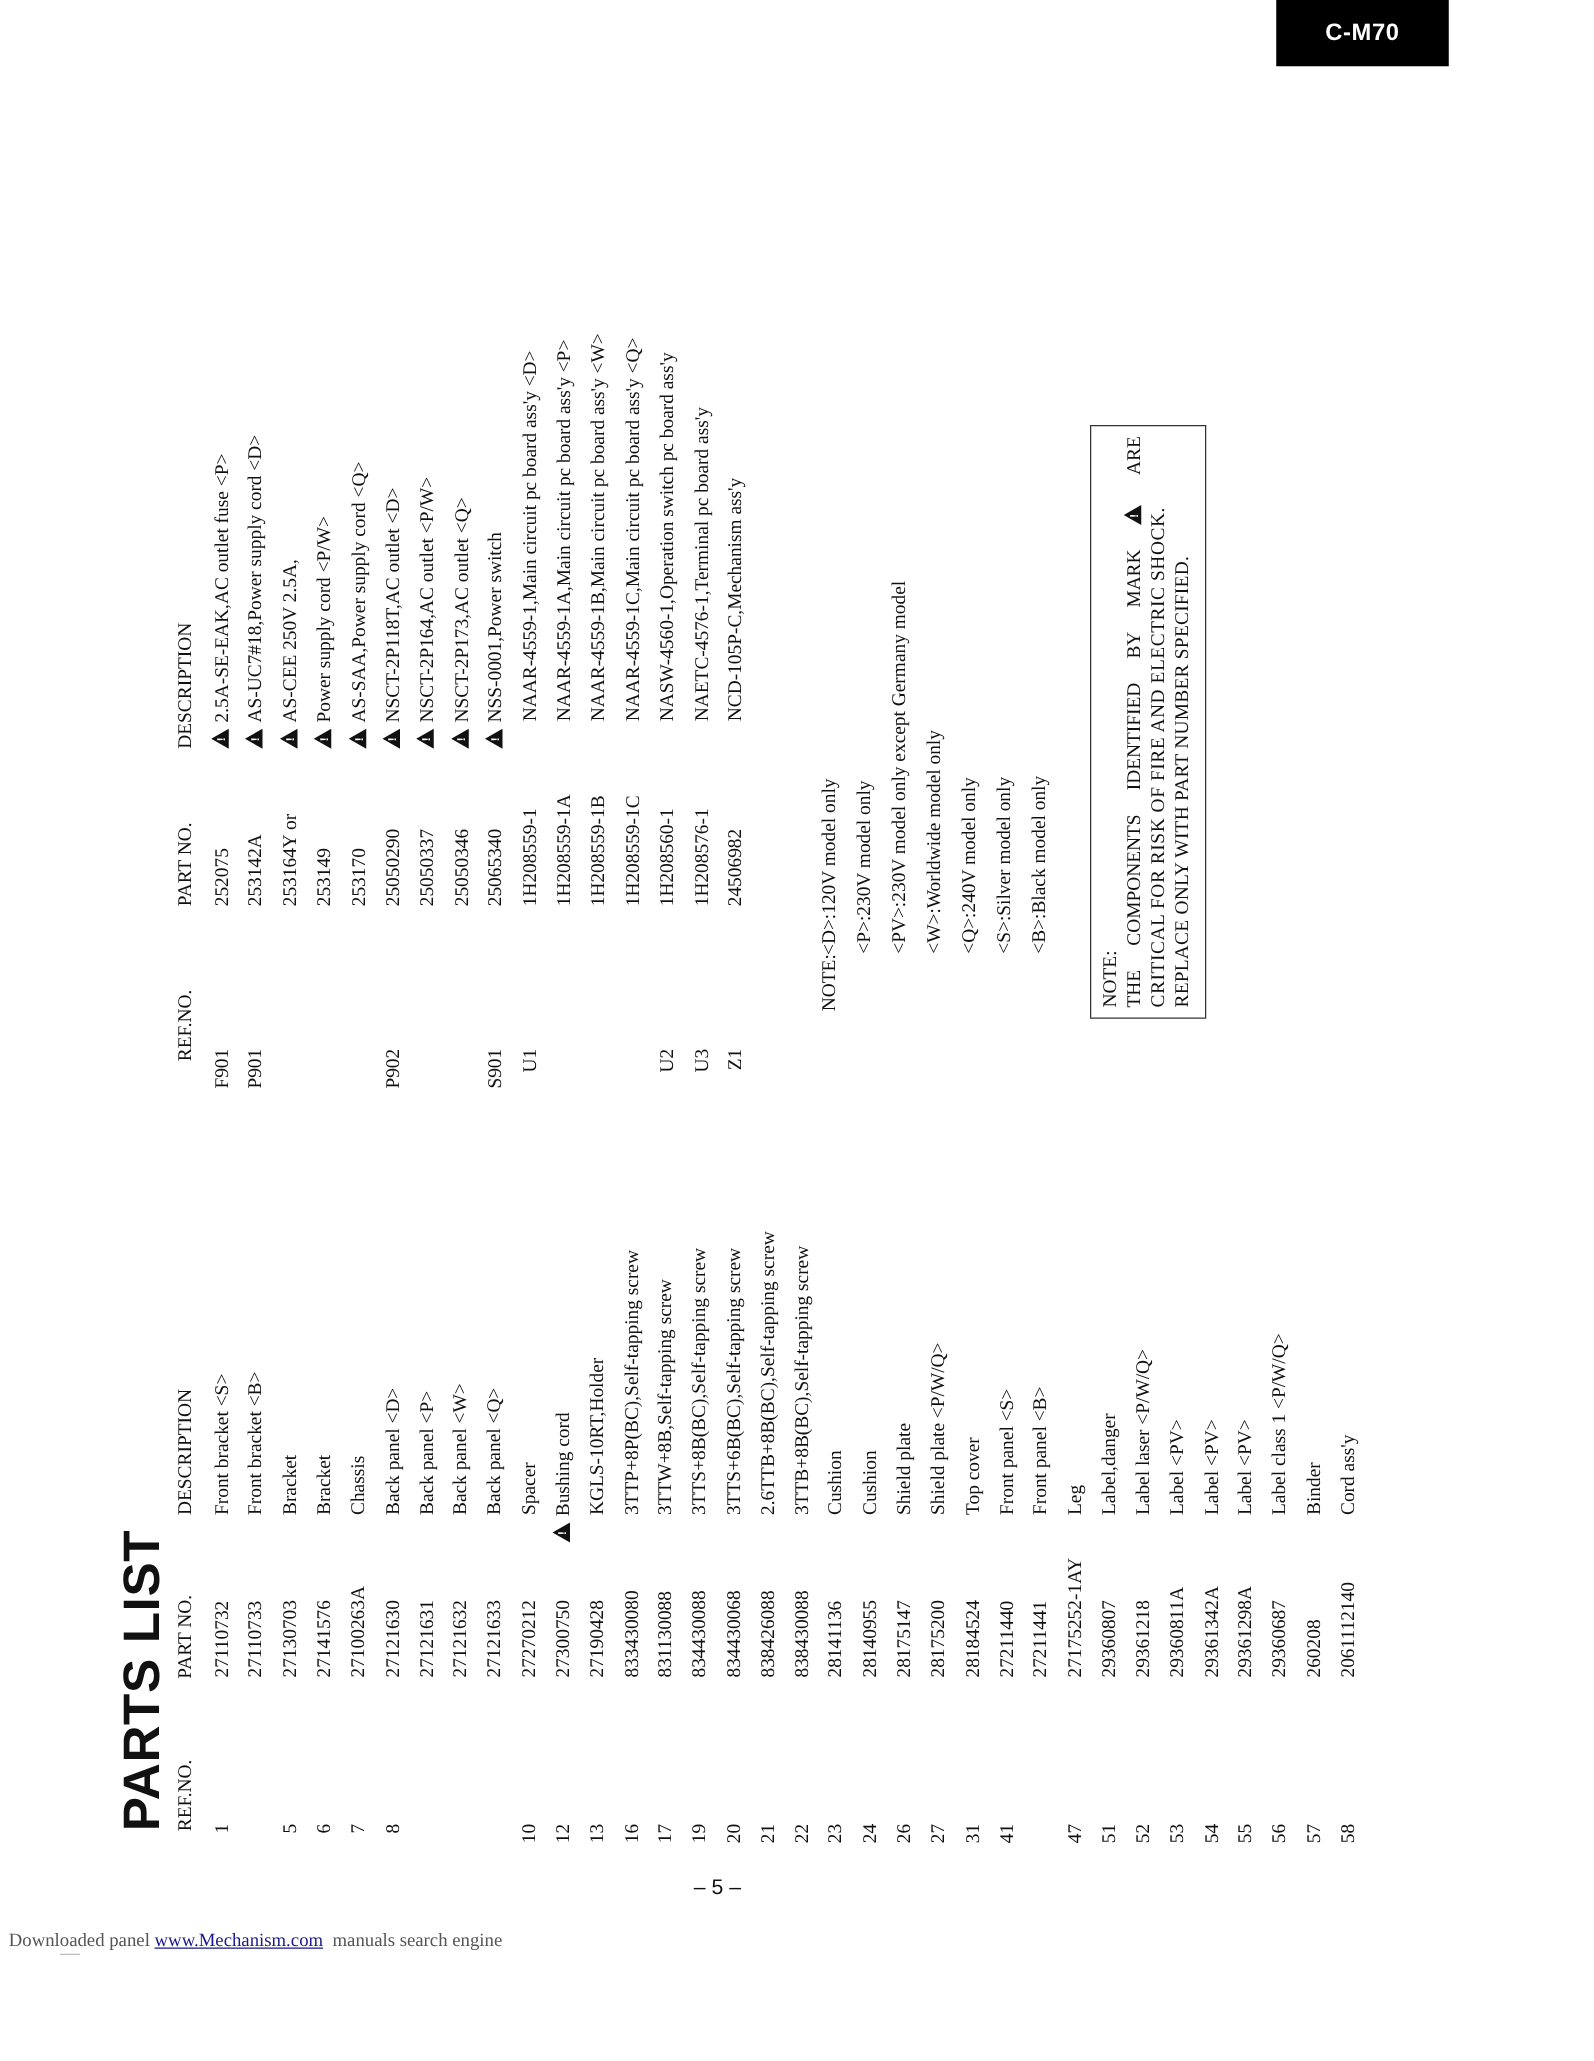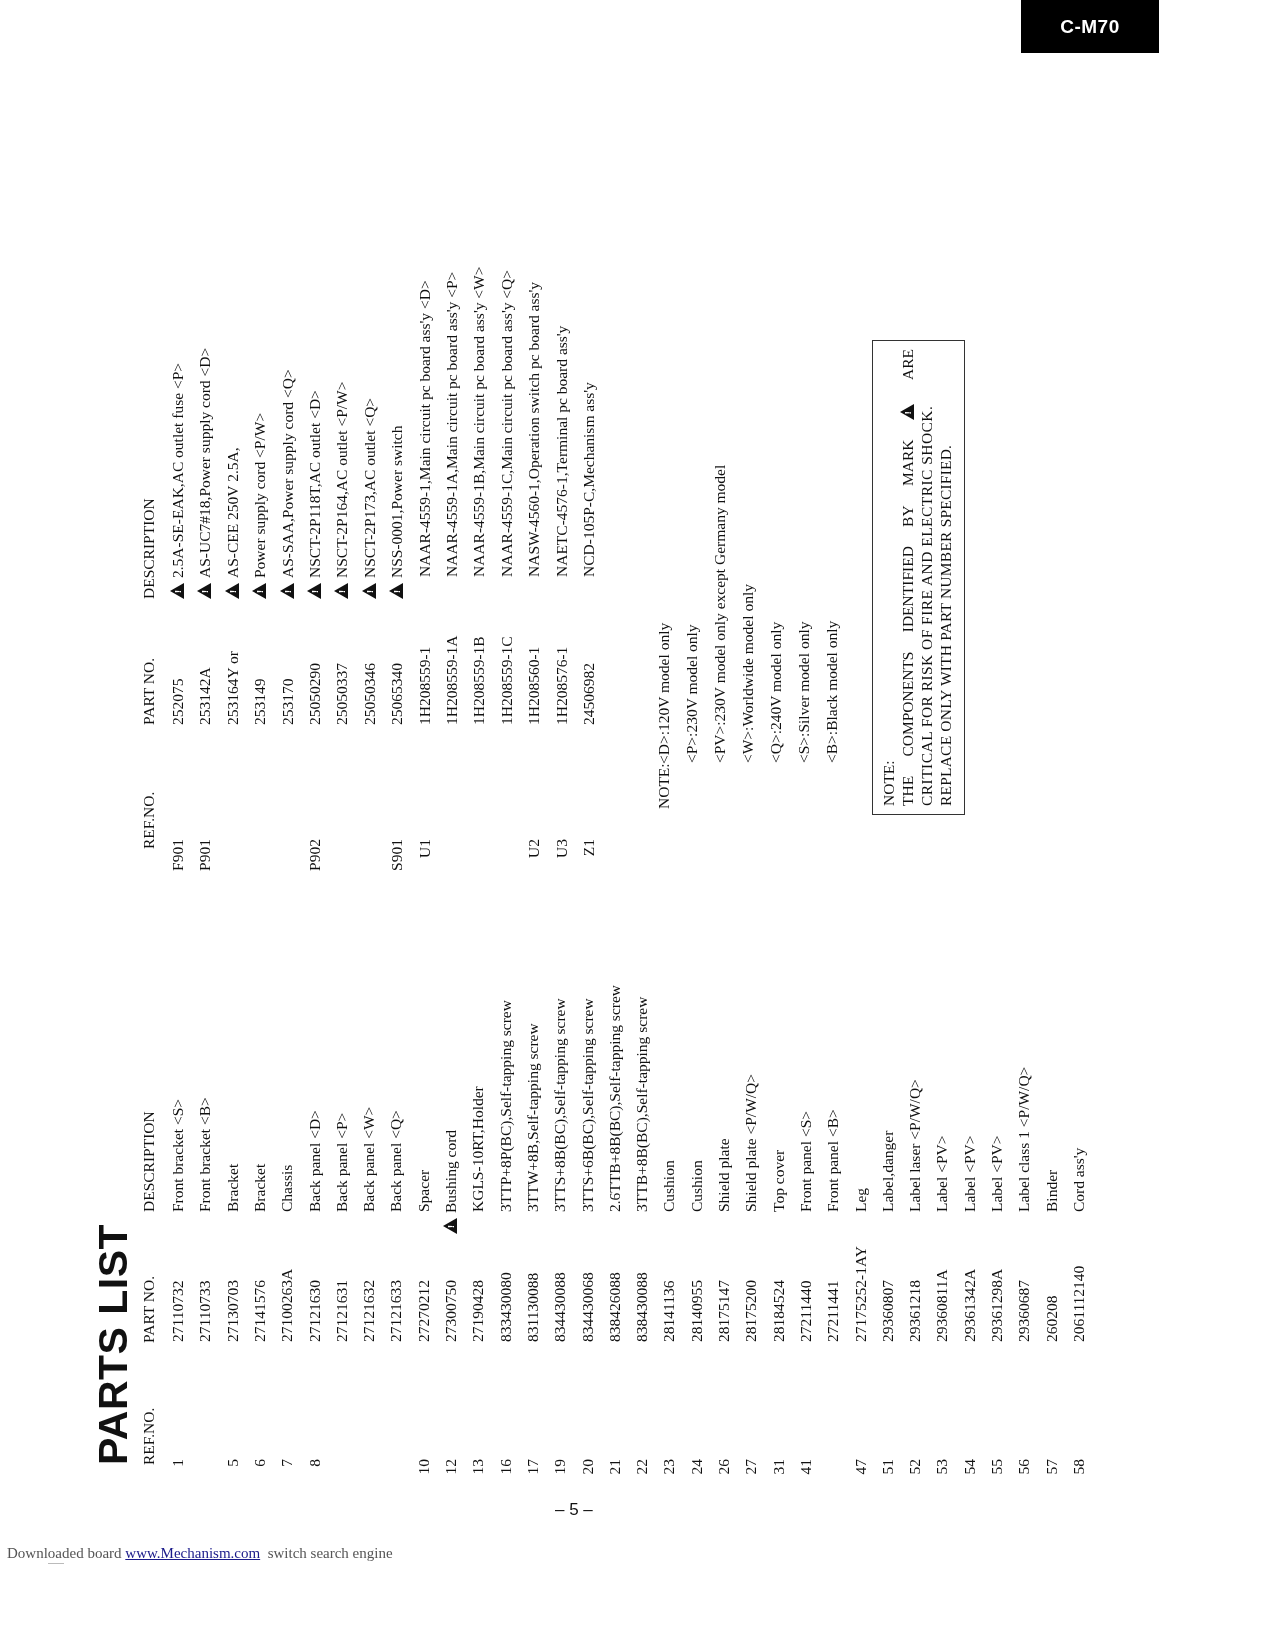--- a/index.html
+++ b/index.html
@@ -213,15 +213,15 @@
     </div>
     <div class="ln">
         <span style="letter-spacing:0.45px">CRITICAL FOR RISK OF FIRE AND ELECTRIC SHOCK.</span>
       </div>
     <div style="letter-spacing:0.2px">REPLACE ONLY WITH PART NUMBER SPECIFIED.</div>
   </div>
 </div>
 
 <div class="pagenum">– 5 –</div>
 <div class="footer">
-  <span>Downloaded board </span><a>www.Mechanism.com</a><span style="white-space:pre">  switch search engine</span>
+  <span>Downloaded panel </span><a>www.Mechanism.com</a><span style="white-space:pre">  manuals search engine</span>
 </div>
 <div class="scratch"></div>
 
 </body></html>

